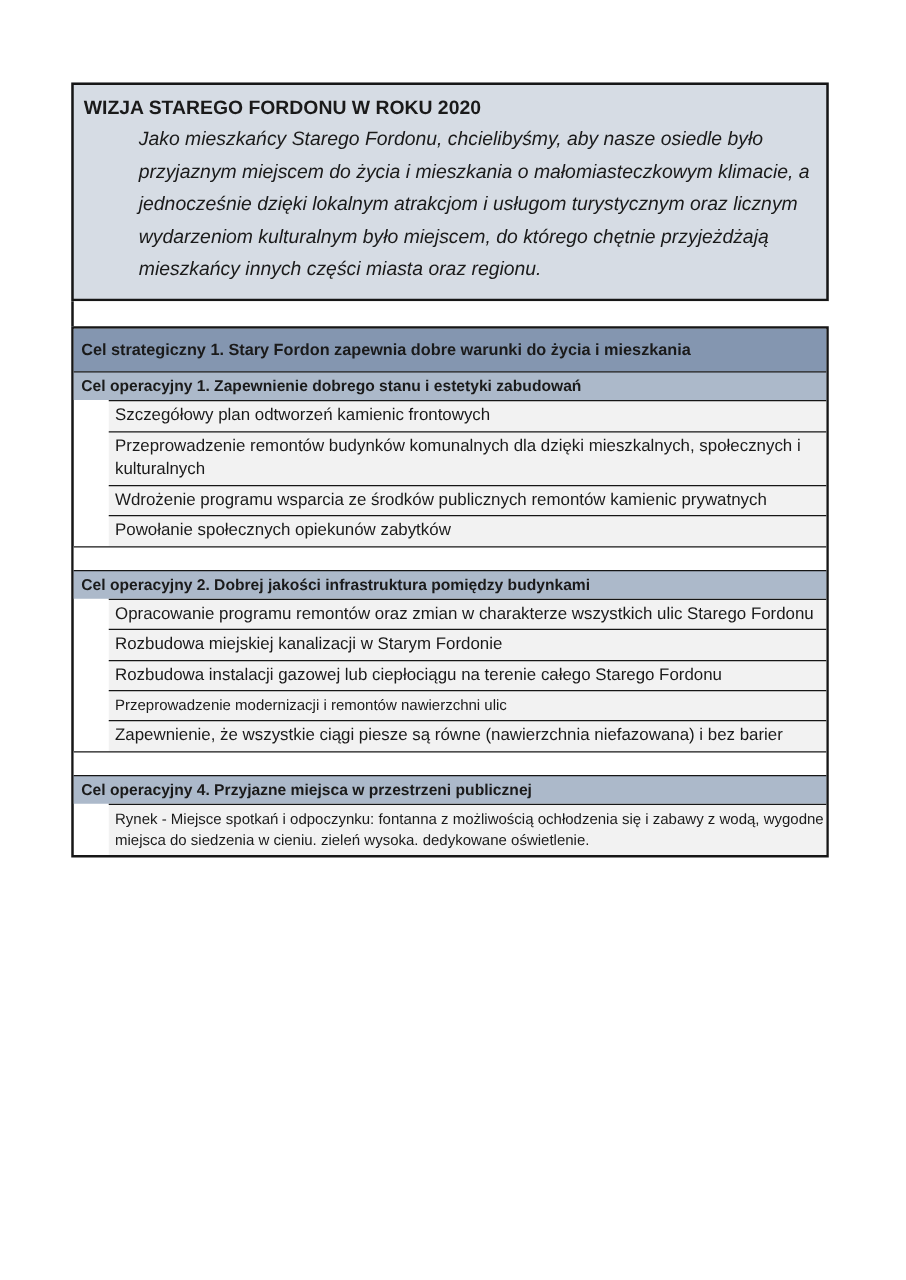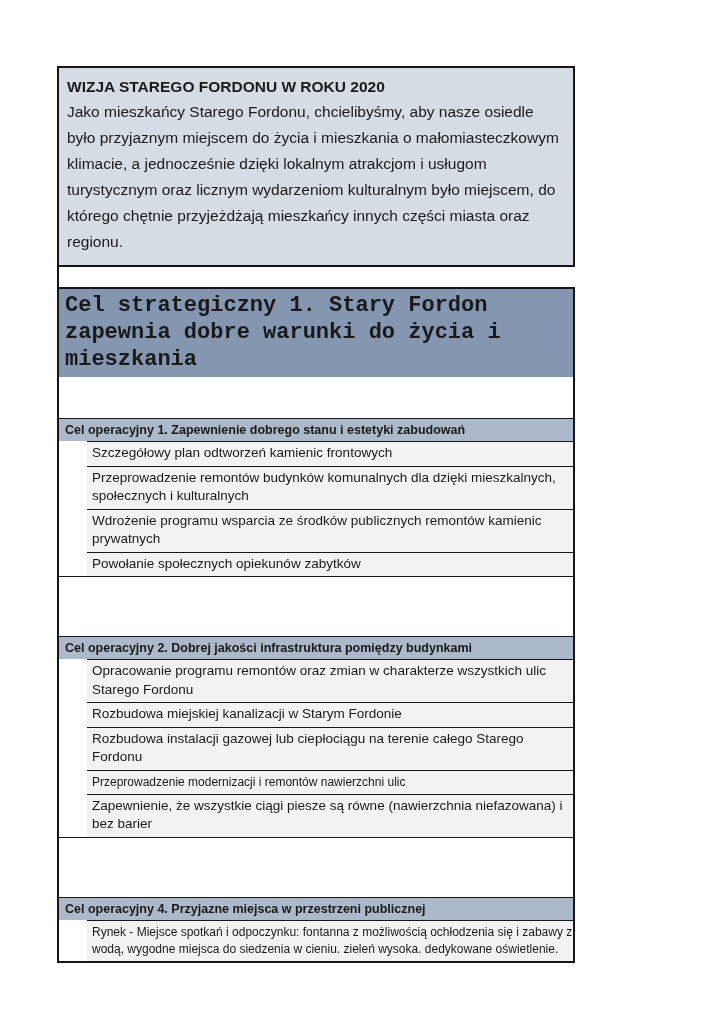--- a/index.html
+++ b/index.html
@@ -16,66 +16,66 @@
     width:725px;height:1024px;
     background:#ffffff;
     font-family:"Liberation Sans", sans-serif;
     color:var(--text);
     position:relative;
     overflow:hidden;
   }
   .content{
     position:absolute;
     left:57px;top:66px;
-    width:518px;
+    width:606px;
     border-radius:32px;
   }
   
   .vision-box{
     border:2px solid var(--border);
     background:var(--vision-bg);
     padding:7px 10px 10px 8px;
   }
   .vision-title{
     font-weight:bold;
     font-size:15.5px;
     line-height:24px;
   }
   .vision-body{
+    font-style:italic;
     font-size:15.5px;
     line-height:26px;
+    margin-left:44px;
   }
   
   .vision-gap{
     height:20px;
     border-left:2px solid var(--border);
     background:#ffffff;
   }
   
   .goal-table{
     border:2px solid var(--border);
   }
   .goal-table > div + div{
     border-top:1px solid var(--border);
   }
   .strategic-header{
     background:var(--strategic-bg);
     font-weight:bold;
-    font-size:22px;
+    font-size:13px;
     line-height:27px;
     padding:3px 8px 4px 6px;
-    font-family:Liberation Mono, monospace;
   }
   .section-header{
     background:var(--section-bg);
     font-weight:bold;
     font-size:12.5px;
     line-height:16px;
     padding:3px 6px;
-    margin-top:41px;
   }
   .table-row{
     background:var(--row-bg);
     font-size:13.5px;
     line-height:18.5px;
     padding:2px 0 3px 5px;
     margin-left:28px;
   }
   .table-row.small{
     font-size:12px;

